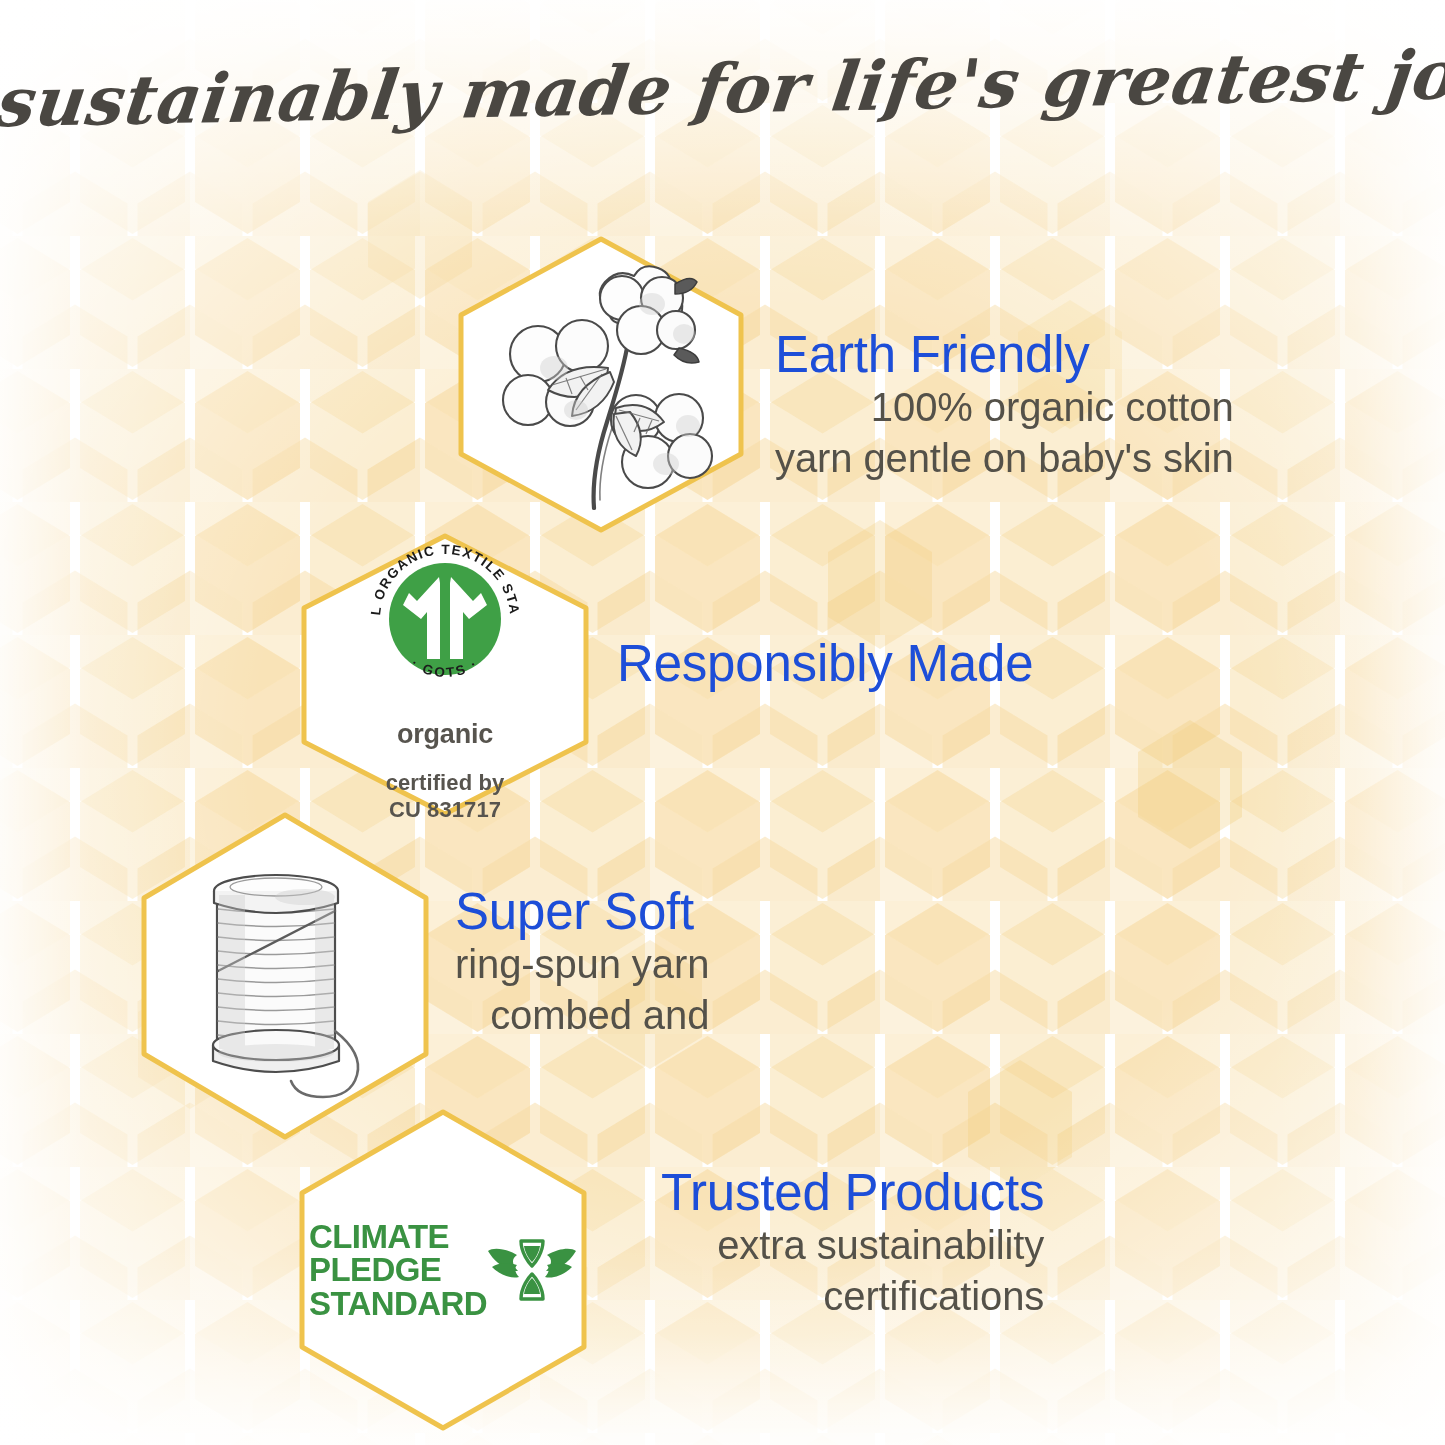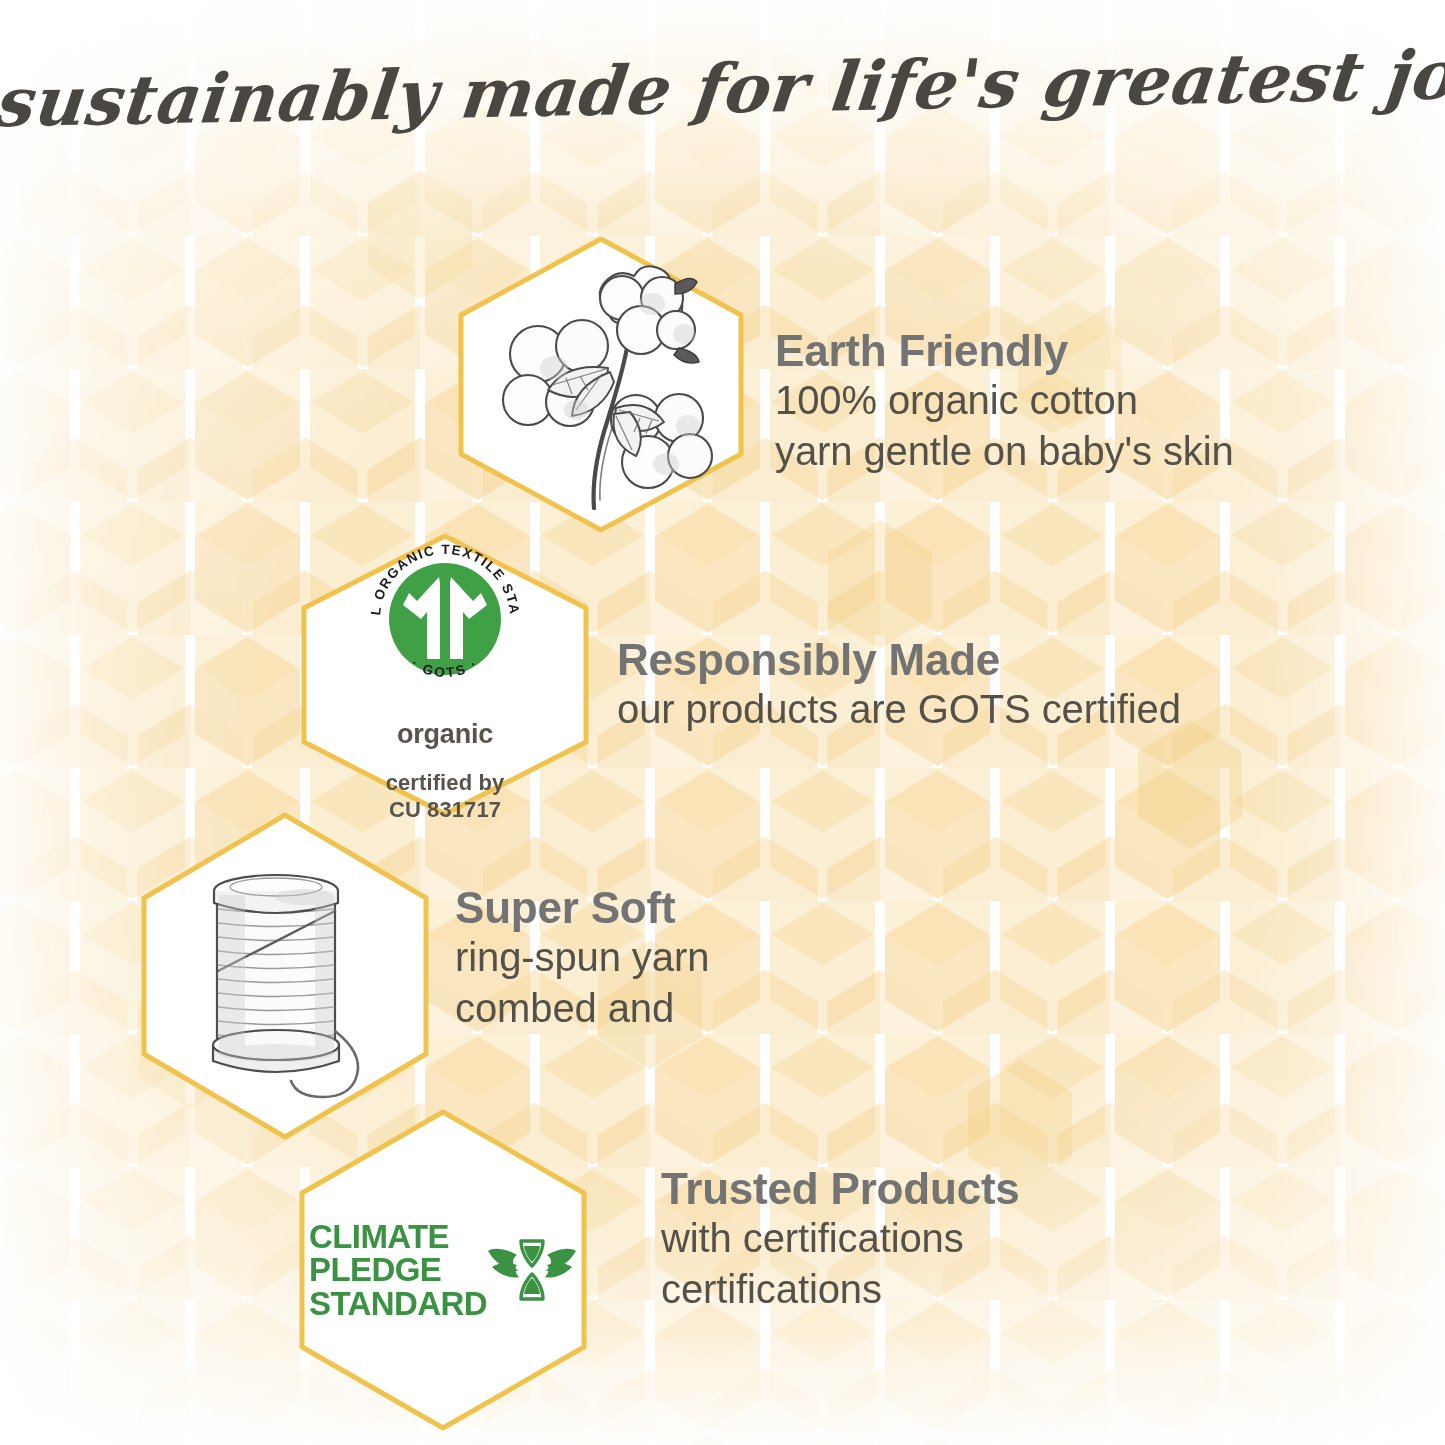--- a/index.html
+++ b/index.html
@@ -81,35 +81,36 @@
     z-index: 2;
   }
 
   
   .feature-text {
     position: absolute;
     z-index: 6;
   }
   .feature-title {
     font-family: "Liberation Sans", sans-serif;
-    font-weight: 700;
-    font-size: 44px;
+    font-weight: 400;
+    font-size: 51px;
     line-height: 1.06;
-    color: #737373;
+    color: #1d4ed8;
     letter-spacing: -0.2px;
     white-space: nowrap;
   }
   .feature-desc {
     font-family: "Liberation Sans", sans-serif;
     font-weight: 400;
     font-size: 40px;
     line-height: 1.28;
     color: #545149;
     letter-spacing: -0.1px;
     white-space: nowrap;
+    text-align: right;
   }
 
   
   .gots-wrap {
     display: flex;
     flex-direction: column;
     align-items: center;
     justify-content: flex-start;
     padding-top: 6px;
   }
@@ -287,21 +288,20 @@
         <div class="gots-caption-sub">
           <div>certified by</div>
           <div>CU 831717</div>
         </div>
       </div>
     </div>
   </div>
 
   <div class="feature-text" style="left:617px; top:637px;">
     <div class="feature-title">Responsibly Made</div>
-    <div class="feature-desc">our products are GOTS certified</div>
   </div>
 
   <div class="hex-card" style="left:132px; top:808px; width:306px; height:336px;">
     <svg class="hex-svg" viewBox="0 0 306 336">
       <path d="M153 7 L294 90 L294 246 L153 329 L12 246 L12 90 Z" fill="#FFFFFF" stroke="#EFC34D" stroke-width="5" stroke-linejoin="round" stroke-linecap="round"></path>
     </svg>
     <div class="hex-inner">
       <svg width="220" height="246" viewBox="0 0 220 246">
         <g stroke="#4d4d4d" stroke-width="2.2" stroke-linejoin="round" stroke-linecap="round">
 
@@ -377,17 +377,17 @@
             <path d="M37 13 L53 13 C 52 20, 48 26, 45 29 C 42 26, 38 20, 37 13 Z"></path>
             <path d="M45 45 C 48 48, 52 54, 53 61 L37 61 C 38 54, 42 48, 45 45 Z"></path>
           </g>
         </svg>
       </div>
     </div>
   </div>
 
   <div class="feature-text" style="left:617px; top:1166px;margin-left:44px;">
     <div class="feature-title">Trusted Products</div>
-    <div class="feature-desc">with certifications</div>
+    <div class="feature-desc">extra sustainability</div>
     <div class="feature-desc">certifications</div>
   </div>
 
 </div>
 
 </body></html>

